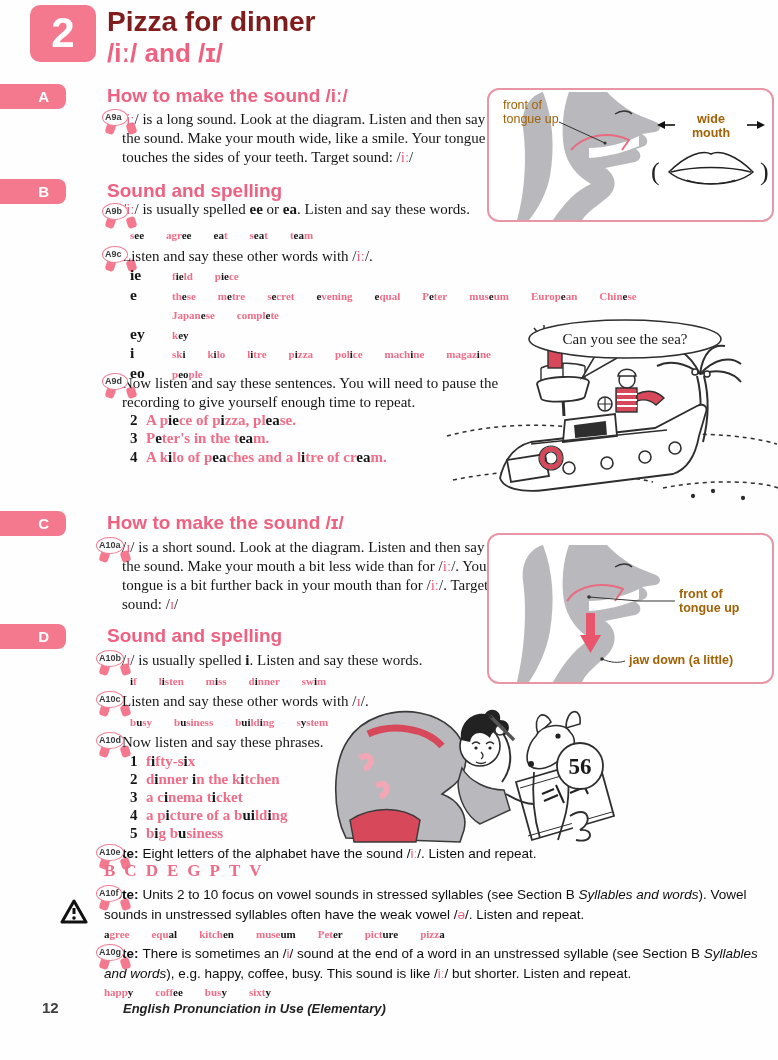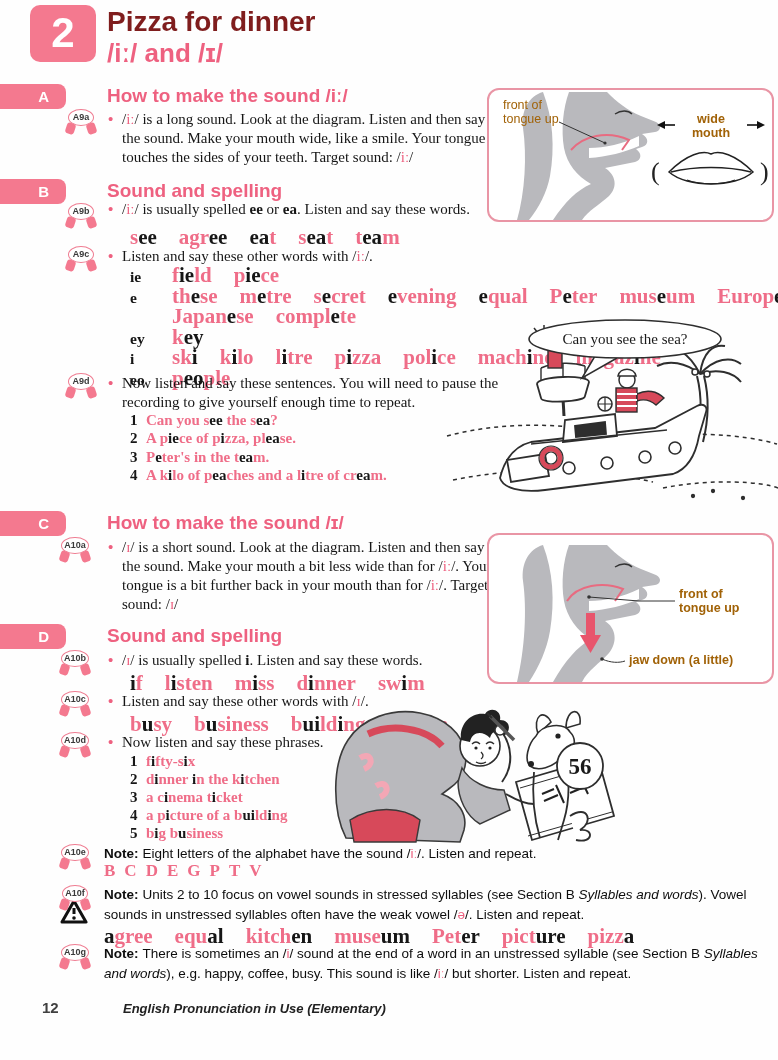--- a/index.html
+++ b/index.html
@@ -21,35 +21,35 @@
   .title{left:107px;top:7px;font:700 28px "Liberation Sans",sans-serif;color:#7f1d1d;line-height:30px;}
   .subtitle{left:107px;top:38px;font:700 26px "Liberation Sans",sans-serif;color:var(--pink);}
 
   
   .tab{left:0;width:66px;height:25px;background:var(--pinkTab);border-radius:0 8px 8px 0;color:#fff;
        font:700 15px "Liberation Sans",sans-serif;line-height:25px;text-align:right;
        padding-right:17px;box-sizing:border-box;}
   .h{font:700 19px "Liberation Sans",sans-serif;color:var(--pink);left:107px;}
 
   
-  .badge{width:38px;height:27px;text-align:center;}
+  .badge{width:38px;height:27px;margin-left:40px;}
   .badge .oval{display:inline-block;min-width:20px;padding:2px 2px 3px;border:1.5px solid #ef7d92;border-radius:50%;
        font:700 9px "Liberation Sans",sans-serif;color:#3a3a3a;background:#fff;position:relative;z-index:1;}
   .badge .ear{position:absolute;bottom:-1px;width:9px;height:11px;border-radius:3px;background:var(--pinkTab);}
   .badge .ear.l{left:4px;transform:rotate(18deg);}
   .badge .ear.r{right:4px;transform:rotate(-18deg);}
 
   
   .para{font-size:15px;line-height:19px;padding-left:14px;}
   .para::before{content:"\2022";color:var(--pink);position:absolute;left:0;font-weight:700;}
   .p{color:var(--pink);}
   .k{color:var(--ink);font-weight:700;}
 
   
-  .words .word{margin-right:22px;font-weight:700;color:var(--pinkWord);font-size:21px;}
+  .words .word{margin-right:22px;font-weight:700;color:var(--pinkWord);font-size:11px;}
   .words.tight .word{margin-right:9px;font-size:17px;}
   .sprow{line-height:18.6px;white-space:nowrap;}
   .rlabel{display:inline-block;width:42px;color:var(--ink);font-weight:700;font-size:15.5px;}
   .numitem{line-height:17.4px;white-space:nowrap;}
   .numitem .num{display:inline-block;width:16px;color:var(--ink);font-weight:700;font-size:15px;}
   .pinktext{color:var(--pinkWord);font-weight:700;font-size:15px;}
 
   
   .note{font:13.5px "Liberation Sans",sans-serif;color:#0d0d0d;line-height:19.5px;}
   .note b{margin-right:4px;}
@@ -132,21 +132,20 @@
     <div class="sprow"><b class="rlabel">i</b><span class="words"><span class="word">sk<span class="k">i</span></span><span class="word">k<span class="k">i</span>lo</span><span class="word">l<span class="k">i</span>tre</span><span class="word">p<span class="k">i</span>zza</span><span class="word">pol<span class="k">i</span>ce</span><span class="word">mach<span class="k">i</span>ne</span><span class="word">magaz<span class="k">i</span>ne</span></span></div>
     <div class="sprow"><b class="rlabel">eo</b><span class="words"><span class="word">p<span class="k">eo</span>ple</span></span></div>
   </div>
 
   <span class="abs badge" style="left:62px;top:370px">
     <span class="ear l"></span><span class="ear r"></span>
     <span class="oval">A9d</span>
   </span>
   <div class="abs para" style="left:108px;top:374px;width:382px">Now listen and say these sentences. You will need to pause the recording to give yourself enough time to repeat.</div>
   <div class="abs" style="left:130px;top:411px">
-    <div class="numitem"><b class="num">1</b><span class="pinktext">Can you s<span class="k">ee</span> the s<span class="k">ea</span>?</span></div>
     <div class="numitem"><b class="num">2</b><span class="pinktext">A p<span class="k">ie</span>ce of p<span class="k">i</span>zza, pl<span class="k">ea</span>se.</span></div>
     <div class="numitem"><b class="num">3</b><span class="pinktext">P<span class="k">e</span>ter's in the t<span class="k">ea</span>m.</span></div>
     <div class="numitem"><b class="num">4</b><span class="pinktext">A k<span class="k">i</span>lo of p<span class="k">ea</span>ches and a l<span class="k">i</span>tre of cr<span class="k">ea</span>m.</span></div>
   </div>
 
   <div class="abs" style="left:445px;top:318px;width:333px;height:190px">
     <svg width="333" height="190" viewBox="0 0 333 190">
       <g stroke="#2e2e2e" stroke-width="1.5" fill="none">
         <g stroke-dasharray="4 4">
           <path d="M2,118 C55,104 115,104 168,116"></path>
@@ -346,17 +345,18 @@
   </div>
   <div class="abs words" style="left:104px;top:924px"><span class="word"><span class="k">a</span>gree</span><span class="word">equ<span class="k">al</span></span><span class="word">kitch<span class="k">en</span></span><span class="word">muse<span class="k">um</span></span><span class="word">Pet<span class="k">er</span></span><span class="word">pict<span class="k">ure</span></span><span class="word">pizz<span class="k">a</span></span></div>
 
   <span class="abs badge" style="left:56px;top:941px">
     <span class="ear l"></span><span class="ear r"></span>
     <span class="oval">A10g</span>
   </span>
   <div class="abs note" style="left:104px;top:944px;width:672px">
     <b>Note:</b><span>There is sometimes an /<span class="p">i</span>/ sound at the end of a word in an unstressed syllable (see Section B <em>Syllables and words</em>), e.g. happy, coffee, busy. This sound is like /<span class="p">iː</span>/ but shorter. Listen and repeat.</span>
   </div>
+  <div class="abs words" style="left:104px;top:982px"><span class="word">happ<span class="k">y</span></span><span class="word">coff<span class="k">ee</span></span><span class="word">bus<span class="k">y</span></span><span class="word">sixt<span class="k">y</span></span></div>
 
   <div class="abs footer-num" style="left:42px;top:999px">12</div>
   <div class="abs footer-title" style="left:123px;top:1001px">English Pronunciation in Use (Elementary)</div>
 
 </div>
 
 </body></html>

